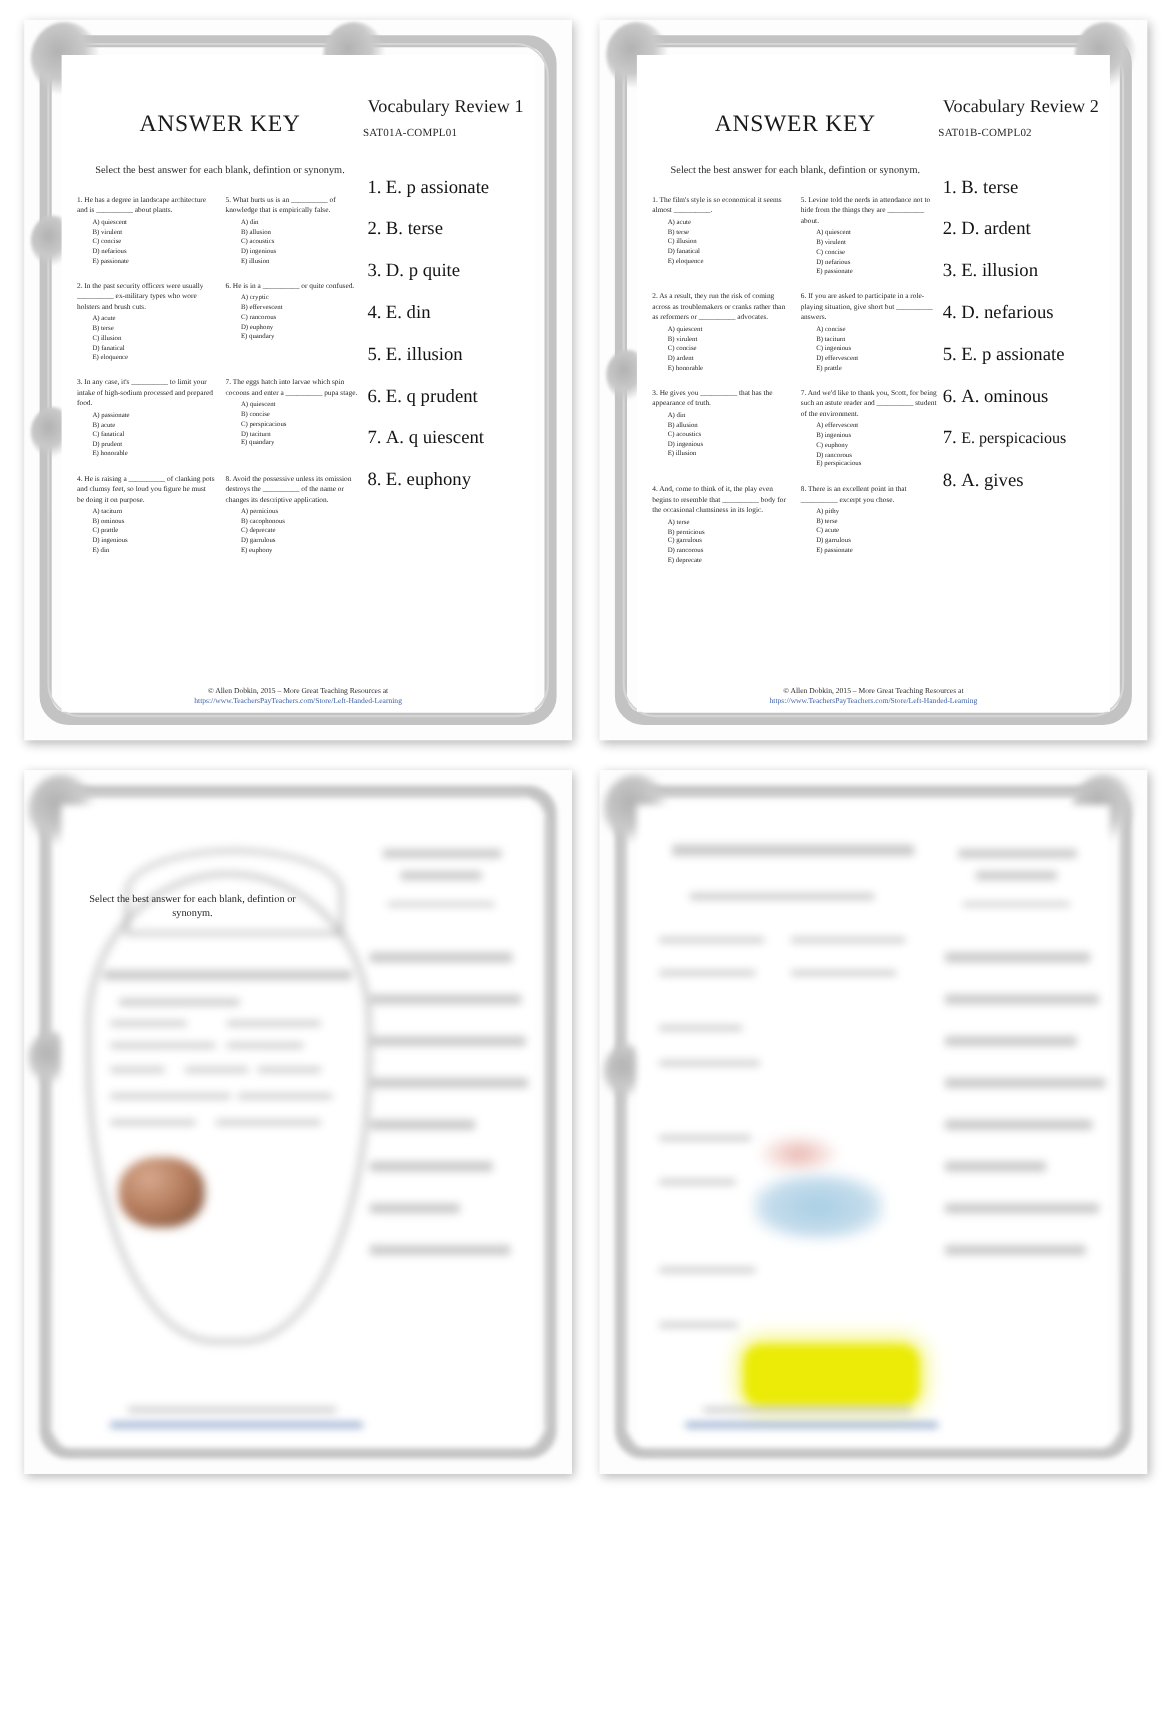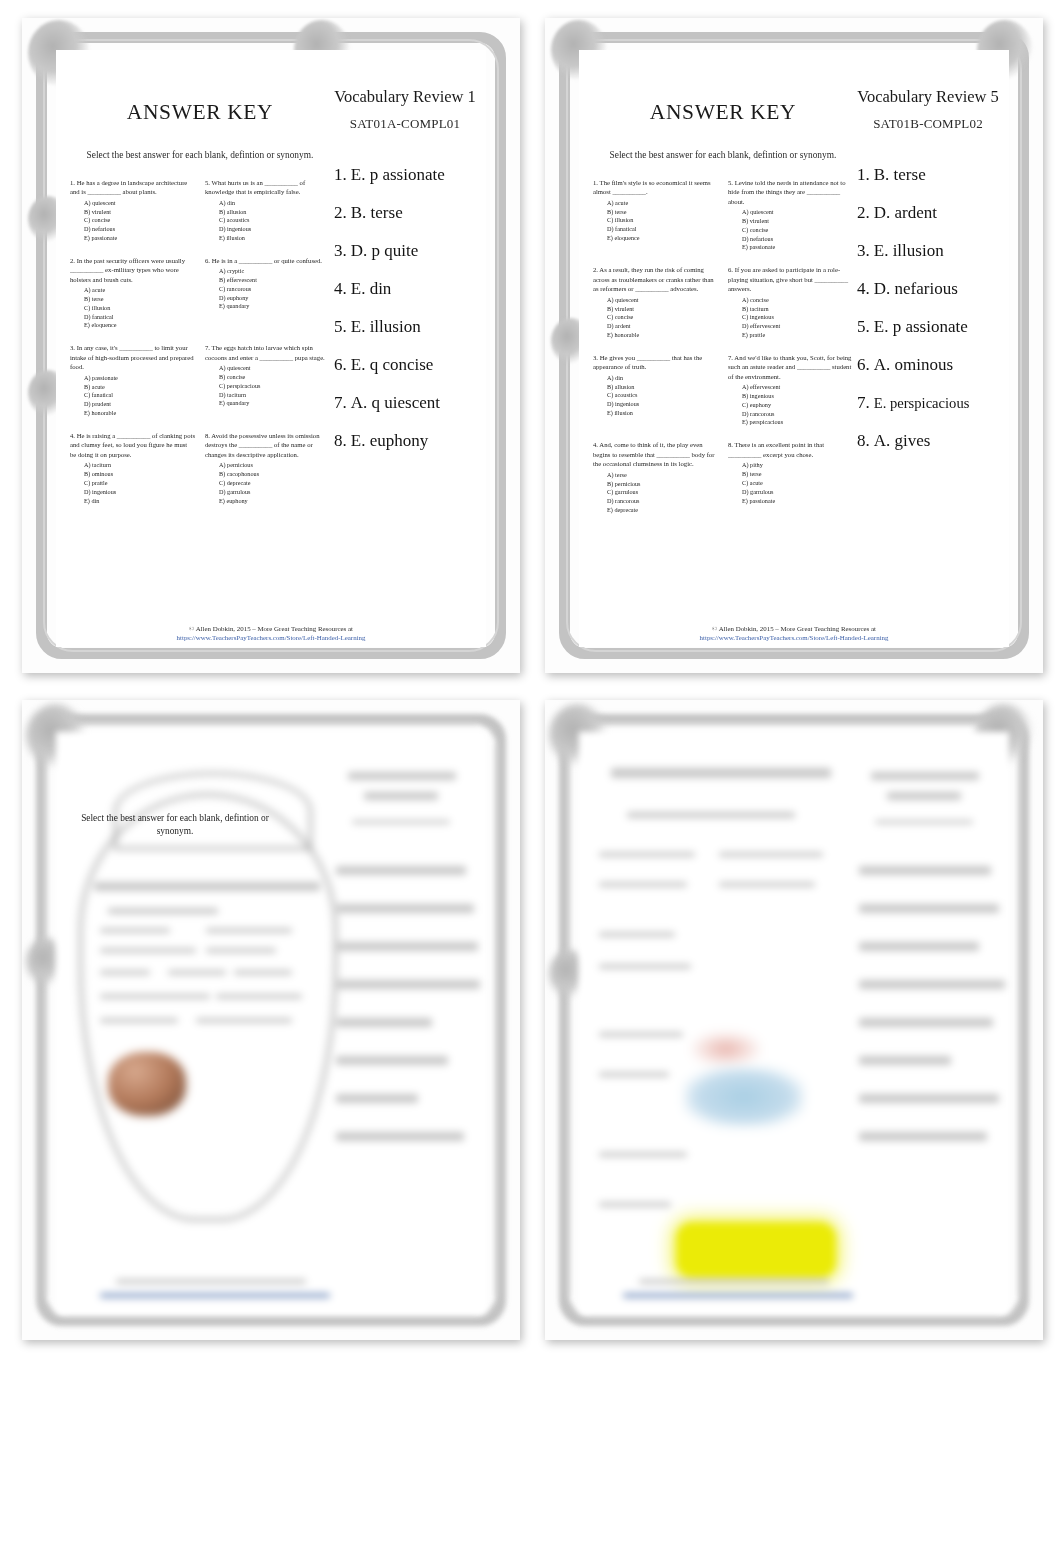--- a/index.html
+++ b/index.html
@@ -136,22 +136,21 @@
   }
   .ans-title {
     text-align: center;
     font-size: 16.5px;
     line-height: 1.28;
     color: #1a1a1a;
     margin: 14px 0 0 0;
     font-weight: 400;
   }
   .ans-code {
-    text-align: center;
-    font-size: 13px;
+    font-size: 10px;
     letter-spacing: 0.2px;
     color: #2a2a2a;
     margin: 9px 0 0 0;
   }
   .ans-list {
     margin: 34px 0 15px 4px;
     padding: 0;
     list-style: none;
   }
   .ans-list li {
@@ -339,21 +338,21 @@
 
     <div class="ans-side">
       <h2 class="ans-title">Vocabulary Review 1</h2>
       <div class="ans-code">SAT01A-COMPL01</div>
       <ul class="ans-list">
         <li><span class="num">1.</span><span>E. p assionate</span></li>
         <li><span class="num">2.</span><span>B. terse</span></li>
         <li><span class="num">3.</span><span>D. p quite</span></li>
         <li><span class="num">4.</span><span>E. din</span></li>
         <li><span class="num">5.</span><span>E. illusion</span></li>
-        <li><span class="num">6.</span><span>E. q concise</span></li>
+        <li><span class="num">6.</span><span>E. q prudent</span></li>
         <li><span class="num">7.</span><span>A. q uiescent</span></li>
         <li><span class="num">8.</span><span>E. euphony</span></li>
       </ul>
     </div>
 
     <div class="footer">
       <span class="copyright">© Allen Dobkin, 2015   –  More Great Teaching Resources at</span>
       <a class="link" href="#">https://www.TeachersPayTeachers.com/Store/Left-Handed-Learning</a>
     </div>
   </div>
@@ -449,21 +448,21 @@
             <li>B) terse</li>
             <li>C) acute</li>
             <li>D) garrulous</li>
             <li>E) passionate</li>
           </ul>
         </div>
       </div>
     </div>
 
     <div class="ans-side">
-      <h2 class="ans-title">Vocabulary Review 5</h2>
+      <h2 class="ans-title">Vocabulary Review 2</h2>
       <div class="ans-code">SAT01B-COMPL02</div>
       <ul class="ans-list">
         <li><span class="num">1.</span><span>B. terse</span></li>
         <li><span class="num">2.</span><span>D. ardent</span></li>
         <li><span class="num">3.</span><span>E. illusion</span></li>
         <li><span class="num">4.</span><span>D. nefarious</span></li>
         <li><span class="num">5.</span><span>E. p assionate</span></li>
         <li><span class="num">6.</span><span>A. ominous</span></li>
         <li class="small-ans"><span class="num">7.</span><span>E. perspicacious</span></li>
         <li><span class="num">8.</span><span>A. gives</span></li>

